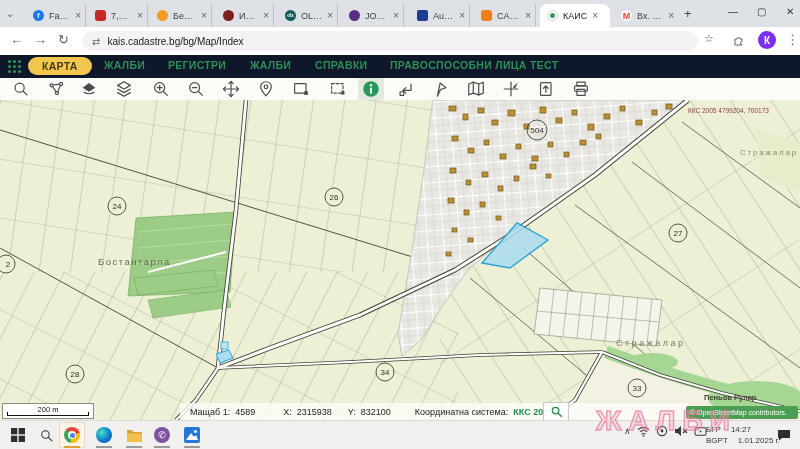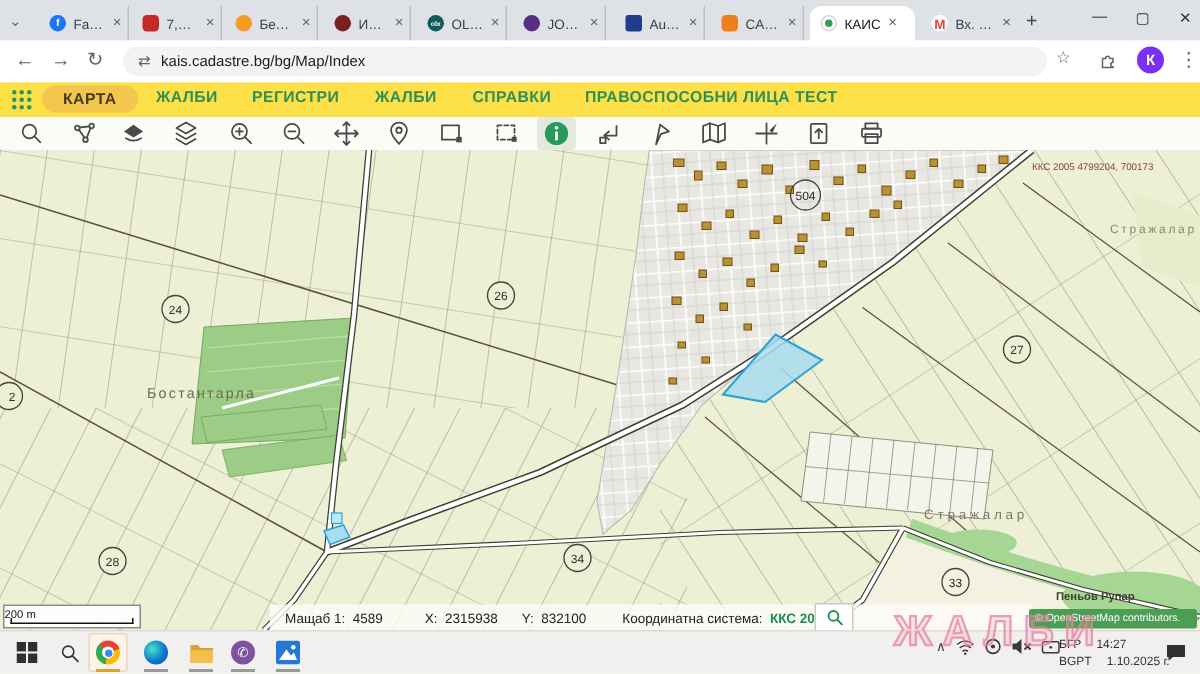--- a/index.html
+++ b/index.html
@@ -14,38 +14,38 @@
   .tabchev{position:absolute;left:6px;top:8px;font-size:10px;color:#5f6368}
   .newtab{position:absolute;left:684px;top:6px;font-size:13px;color:#444}
   .winctl{position:absolute;top:6px;font-size:10px;color:#333}
   
   .urlrow{position:absolute;left:0;top:27px;width:800px;height:28px;background:#fff;border-bottom:1px solid #e8eaed}
   .navbtn{position:absolute;top:5px;font-size:13px;color:#5f6368}
   .urlpill{position:absolute;left:82px;top:4px;width:616px;height:20px;background:#f1f3f4;border-radius:11px;display:flex;align-items:center;gap:7px;padding:0 10px;box-sizing:border-box}
   .urltxt{font-size:10px;color:#202124}
   .avatar{position:absolute;left:758px;top:4px;width:18px;height:18px;border-radius:50%;background:#7b2ff2;color:#fff;font-size:10px;display:flex;align-items:center;justify-content:center;font-weight:bold}
   
-  .navrow{position:absolute;left:0;top:55px;width:800px;height:23px;background:#fde047;border-bottom:1px solid #ececec}
+  .navrow{position:absolute;left:0;top:55px;width:800px;height:23px;background:#0f172a;border-bottom:1px solid #ececec}
   .gridicon{position:absolute;left:8px;top:5px;width:14px;height:14px;display:grid;grid-template-columns:repeat(3,4px);grid-template-rows:repeat(3,4px);gap:1px}
   .gridicon i{width:3px;height:3px;border-radius:50%;background:#27995a}
   .navitem{position:absolute;top:4px;font-size:10.5px;font-weight:bold;color:#2e8f57;letter-spacing:.3px}
   .navitem.pill{background:#f3c64e;color:#463c14;border-radius:11px;padding:3px 14px;top:2px}
   .objbtn{position:absolute;left:703px;top:2px;width:92px;height:19px;background:#f3c64e;border-radius:11px;display:flex;align-items:center;gap:5px;padding:0 3px 0 9px;box-sizing:border-box}
   .objbtn .bars{display:flex;flex-direction:column;gap:2px}
   .objbtn .bars i{width:11px;height:1.6px;background:#3b3413;border-radius:1px}
   .objbtn .lbl{font-size:9.5px;font-weight:bold;color:#3b3413}
   .objbtn .dl{width:13px;height:13px;border:1.3px solid #3b3413;border-radius:50%;background:#fff;font-size:8px;display:flex;align-items:center;justify-content:center;color:#3b3413}
   
   .toolbar{position:absolute;left:0;top:78px;width:800px;height:22px;background:#fbfbf8;border-bottom:1px solid #dddccf}
   .tool{position:absolute;top:0;width:26px;height:22px;display:flex;align-items:center;justify-content:center}
   .tool.on{background:#e4e9df;border-radius:3px}
   .tool svg{stroke:#4a4a4a;fill:none;stroke-width:1.3;stroke-linecap:round;stroke-linejoin:round}
   
   .maparea{position:absolute;left:0;top:100px;width:800px;height:320px}
-  .scalebox{position:absolute;left:2px;top:303px;width:92px;height:16px;background:rgba(255,255,255,.92);border:1px solid #8a8a8a;box-sizing:border-box;font-size:7.5px;color:#111;text-align:left;line-height:12px}
+  .scalebox{position:absolute;left:2px;top:303px;width:92px;height:16px;background:rgba(255,255,255,.92);border:1px solid #8a8a8a;box-sizing:border-box;font-size:7.5px;color:#111;text-align:center;line-height:12px}
   .scalebox .bar{position:absolute;left:4px;right:4px;bottom:2px;height:3px;border-bottom:1.5px solid #111;border-left:1.5px solid #111;border-right:1.5px solid #111}
   .mstatus{position:absolute;left:180px;top:303px;width:508px;height:17px;background:rgba(252,252,250,.8);display:flex;align-items:center;gap:5px;padding:0 10px;box-sizing:border-box;font-size:9px;color:#222;white-space:nowrap}
   .mstatus b{color:#1e8e4e}
   .msearch{position:absolute;left:543px;top:302px;width:26px;height:19px;background:#fff;border:1px solid #c9c9c9;box-sizing:border-box;display:flex;align-items:center;justify-content:center}
   .attr{position:absolute;left:686px;top:306px;width:112px;height:13px;background:#4d9e55;color:#fff;font-size:7px;line-height:13px;padding:0 4px;box-sizing:border-box;border-radius:2px;white-space:nowrap;overflow:hidden}
   
   .taskbar{position:absolute;left:0;top:420px;width:800px;height:29px;background:#f1f0ef;border-top:1px solid #dcdbda}
   .tbi{position:absolute;top:4px;width:20px;height:20px;display:flex;align-items:center;justify-content:center}
   .tbi .ul{position:absolute;left:2px;bottom:-3px;width:16px;height:2px;background:#9a9a9a}
   .chromebox{position:absolute;left:59px;top:1px;width:26px;height:26px;background:#fdf4e7;border:1px solid #e6d9c2;box-sizing:border-box;border-radius:2px}
@@ -541,21 +541,21 @@
         </svg>
     </div>
 
     <div class="clockblk">
       <div class="r">
           <span>БГР</span>
           <span>14:27</span>
         </div>
       <div class="r">
           <span>BGPT</span>
-          <span>1.10.2025 г.</span>
+          <span>1.01.2025 г.</span>
         </div>
     </div>
 
     <div class="tbi" style="left:774px">
       <svg width="14" height="12" viewBox="0 0 14 12">
           <path d="M1,1 L13,1 L13,9 L5,9 L2,11.5 L2,9 L1,9 Z" fill="#2f2f2f"></path>
         </svg>
     </div>
   </div>
 

